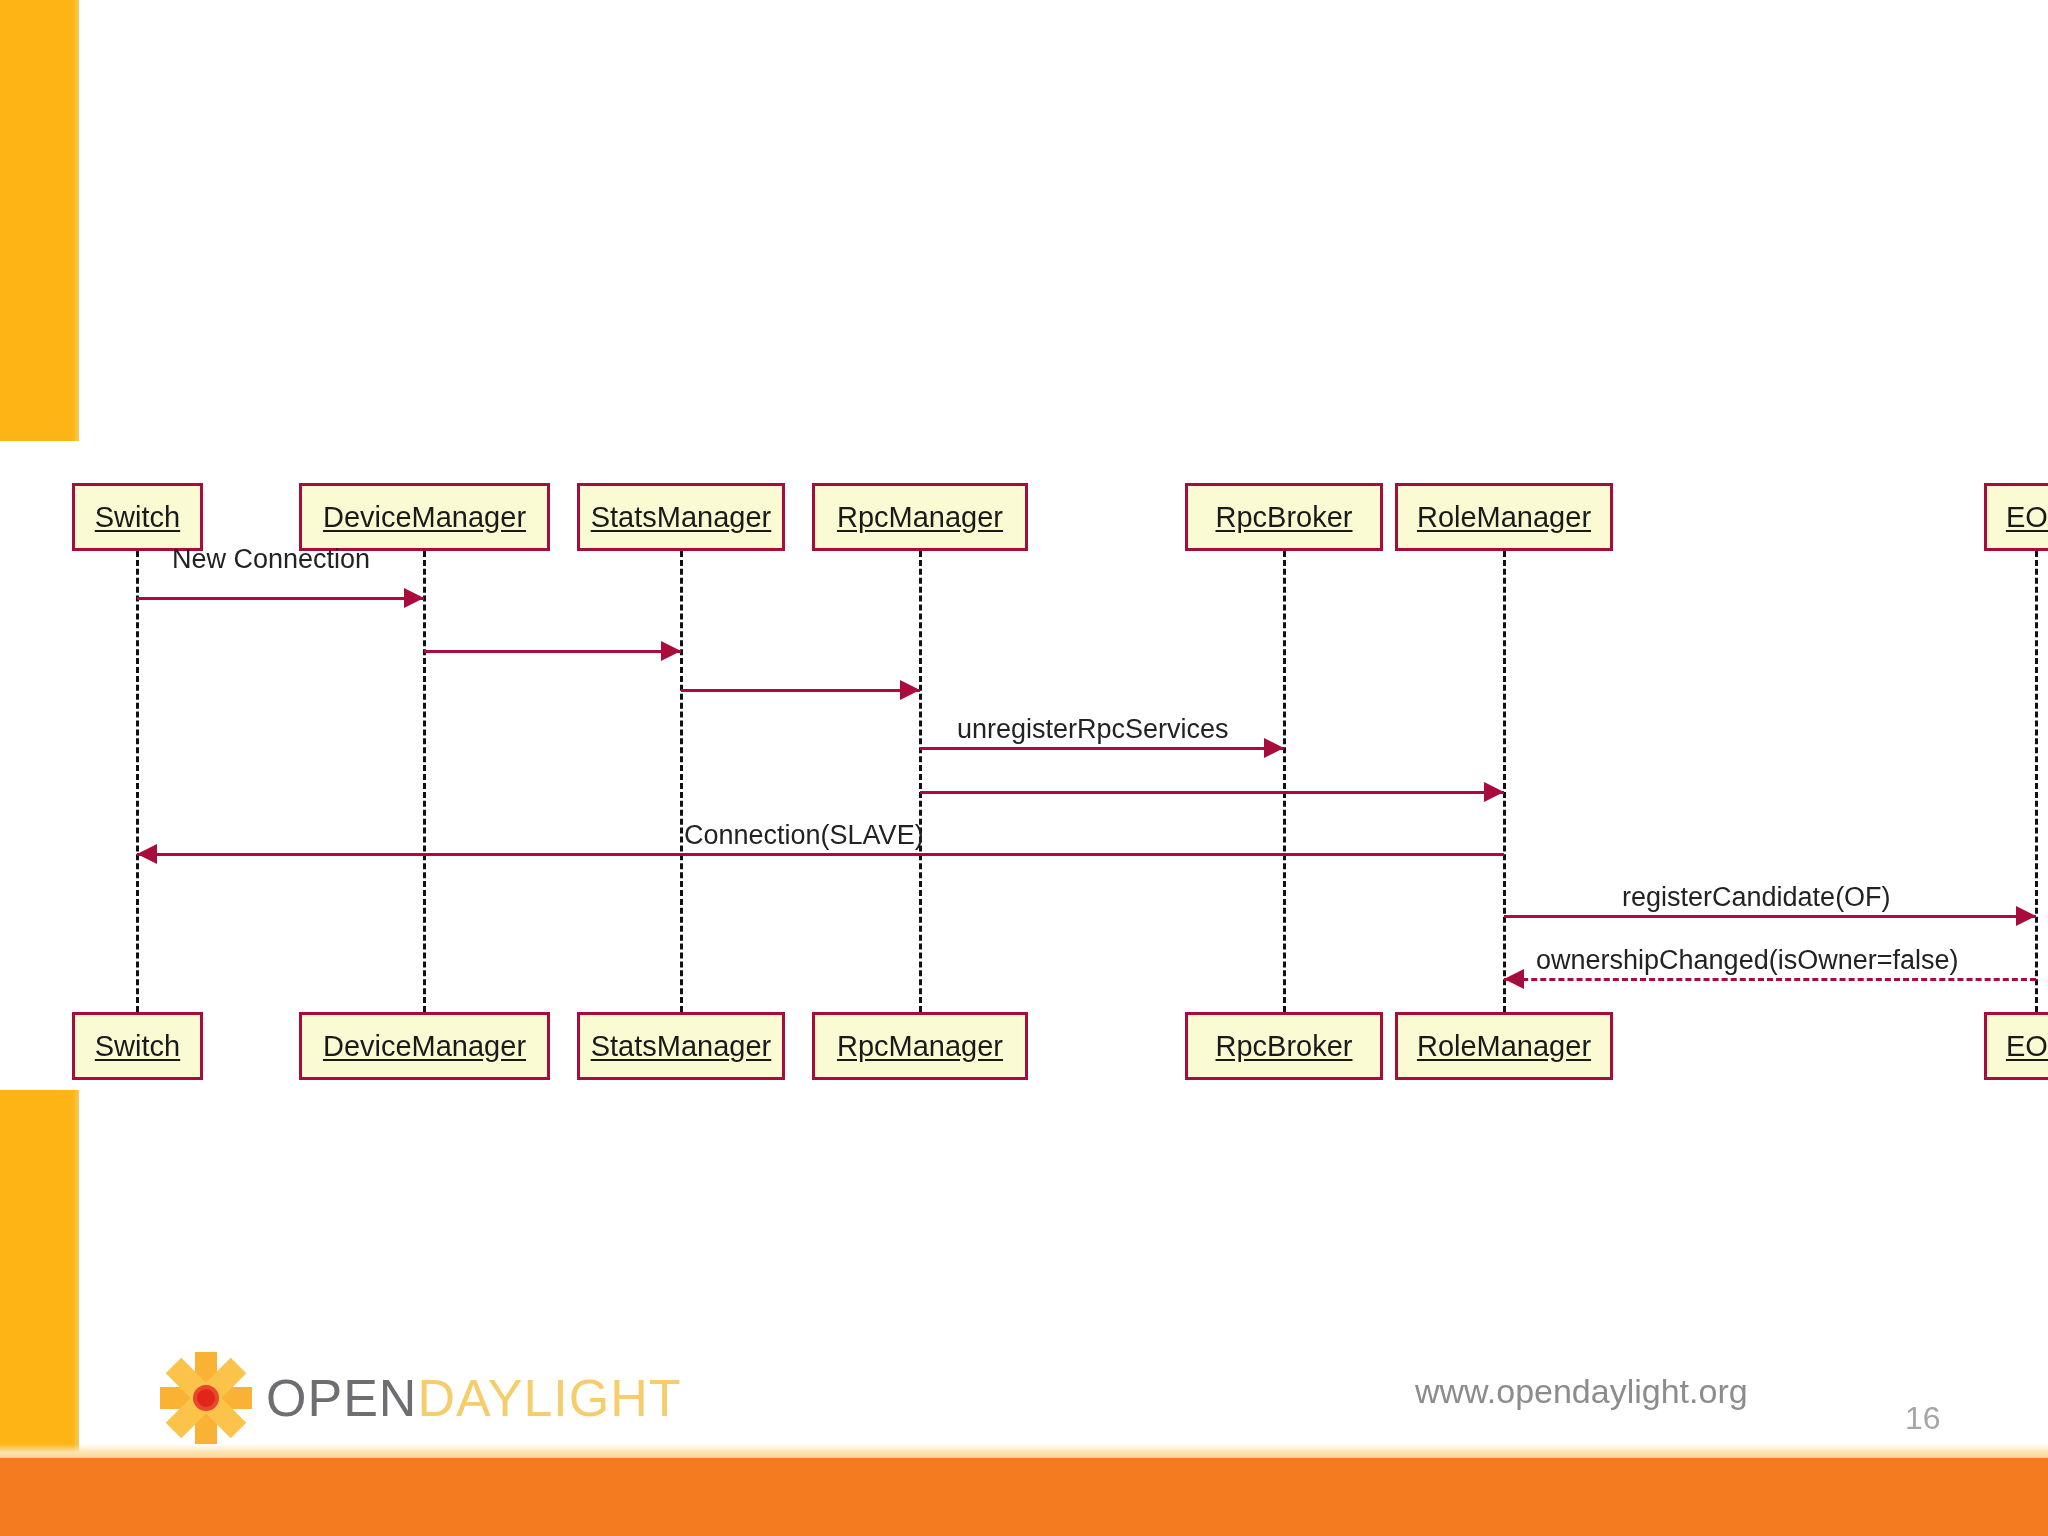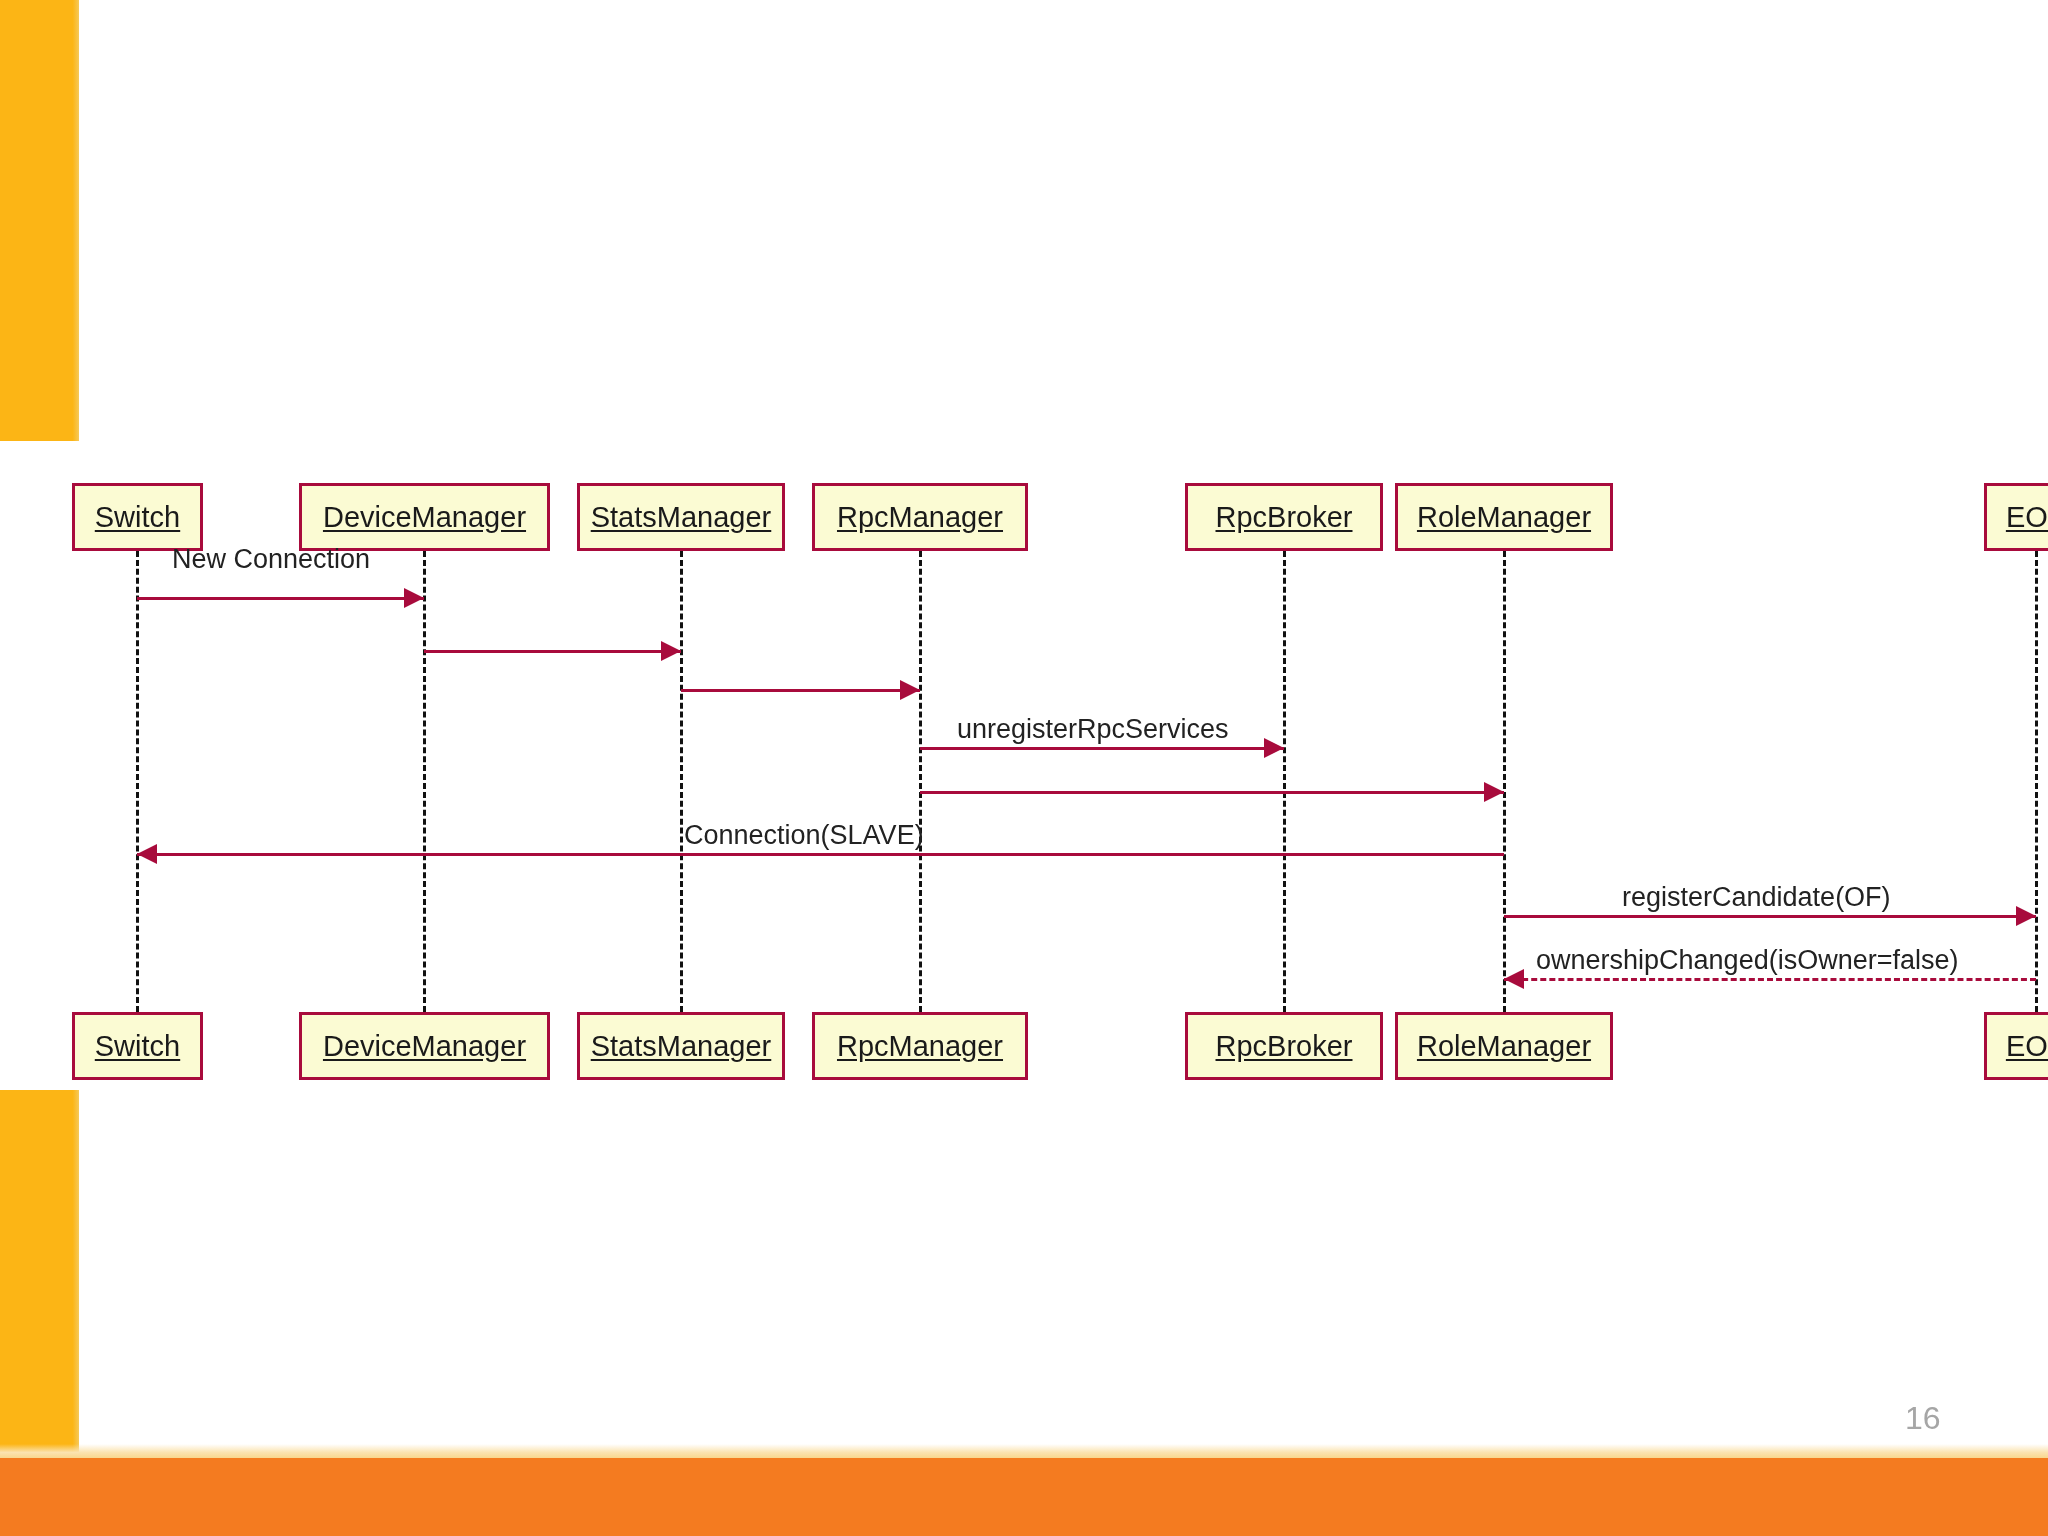--- a/index.html
+++ b/index.html
@@ -255,16 +255,34 @@
       <div class="arrowhead left" style="top: 844px; left: 93px;"></div>
       <div class="msg-label" style="left: 640px; top: 822px;">Connection(SLAVE)</div>
       <div class="msg-line" style="left: 1460px; top: 915px; width: 532px;"></div>
       <div class="arrowhead right" style="top: 906px; left: 1972px;"></div>
       <div class="msg-label" style="left: 1578px; top: 884px;">registerCandidate(OF)</div>
       <div class="msg-line dashed" style="left: 1460px; top: 978px; width: 532px;"></div>
       <div class="arrowhead left" style="top: 969px; left: 1460px;"></div>
       <div class="msg-label" style="left: 1492px; top: 947px;">ownershipChanged(isOwner=false)</div>
     </div>
 
-
+  <div class="logo-wrap">
+    <div class="logo-mark">
+      <svg width="92" height="92" viewBox="0 0 92 92" xmlns="http://www.w3.org/2000/svg">
+        <g transform="translate(46,46)">
+          <rect x="-46" y="-11" width="92" height="22" fill="#F9B233"></rect>
+          <rect x="-11" y="-46" width="22" height="92" fill="#F9B233"></rect>
+          <rect x="-46" y="-11" width="92" height="22" fill="#FBC34A" transform="rotate(45)"></rect>
+          <rect x="-11" y="-46" width="22" height="92" fill="#FBC34A" transform="rotate(45)"></rect>
+          <circle cx="0" cy="0" r="13" fill="#E8472A"></circle>
+          <circle cx="0" cy="0" r="9" fill="#E1251B"></circle>
+        </g>
+      </svg>
+    </div>
+    <div class="logo-word">
+      <span class="open">OPEN</span><span class="daylight">DAYLIGHT</span>
+    </div>
+  </div>
+
+  <div class="footer-url">www.opendaylight.org</div>
   <div class="footer-page">16</div>
 
 </div>
 
 </body></html>

